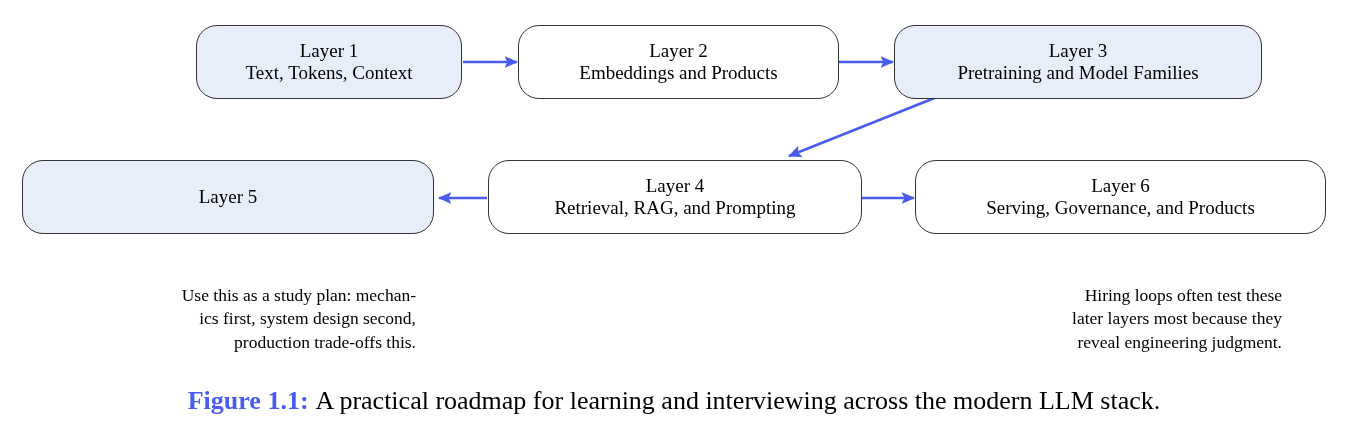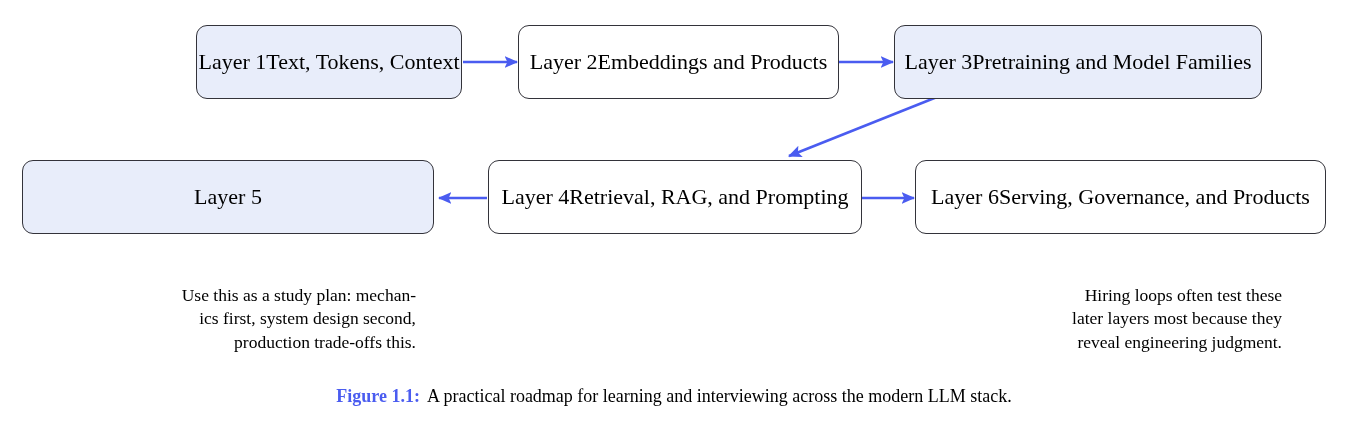--- a/index.html
+++ b/index.html
@@ -20,29 +20,29 @@
     left: 0;
     top: 0;
     width: 1348px;
     height: 444px;
     pointer-events: none;
   }
   .node-box {
     position: absolute;
     box-sizing: border-box;
     border: 1.4px solid #33333a;
-    border-radius: 11px;
+    border-radius: 21px;
     background: #ffffff;
     display: flex;
-    flex-direction: row;
+    flex-direction: column;
     align-items: center;
     justify-content: center;
     line-height: 1.17;
     color: #000000;
-    font-size: 22px;
+    font-size: 19px;
     text-align: center;
     z-index: 2;
   }
   .node-box.filled {
     background: #e8edfa;
   }
   .node-title {
     display: block;
     white-space: nowrap;
   }
@@ -62,21 +62,21 @@
     display: block;
     white-space: nowrap;
     text-align: right;
   }
   #caption {
     position: absolute;
     left: 0;
     top: 386px;
     width: 1348px;
     text-align: center;
-    font-size: 18px;
+    font-size: 26px;
     color: #000000;
     z-index: 2;
     white-space: nowrap;
   }
   #caption-label {
     color: #4a5cf0;
     font-weight: bold;
     margin-right: 7px;
   }
 </style>

